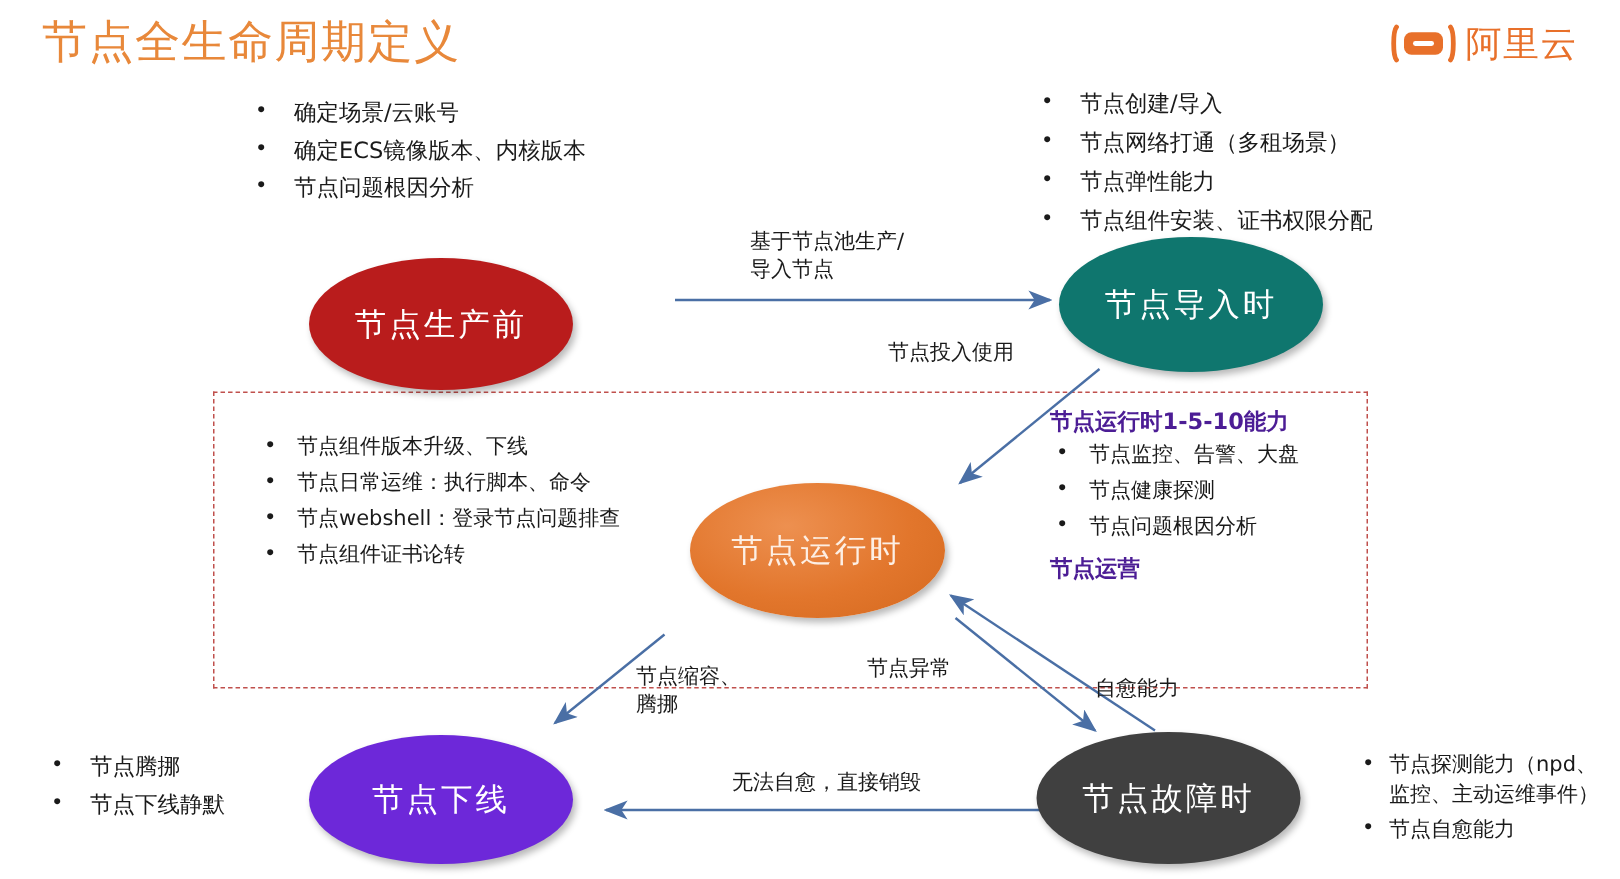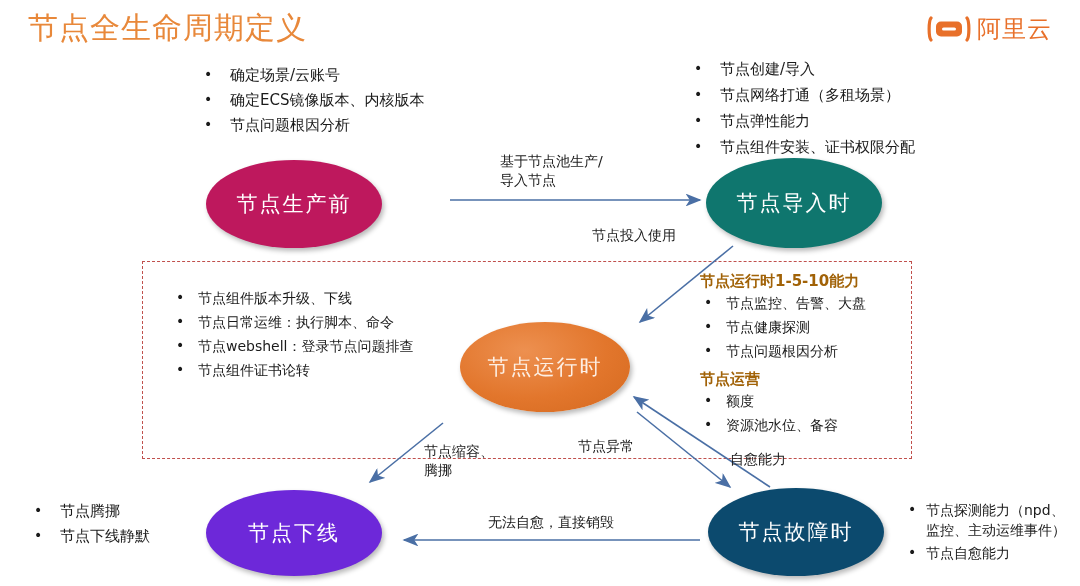--- a/index.html
+++ b/index.html
@@ -66,72 +66,72 @@
   }
   ul.bl li:before {
     content: "\2022";
     position: absolute;
     left: 4px;
     top: -1px;
     font-size: 14px;
     color: #1a1a1a;
   }
 
-  #list-pre-production { left: 200px; top: 64px; font-size: 15px; line-height: 22px; }
+  #list-pre-production { left: 166px; top: 64px; font-size: 15px; line-height: 22px; }
   #list-import        { left: 690px; top: 58px; font-size: 15px; line-height: 23px; }
   #list-offline       { left: 30px;  top: 500px; font-size: 15px; line-height: 22px; }
   #list-fault         { left: 908px; top: 500px; font-size: 14px; line-height: 20px; width: 168px; }
   #list-fault li { padding-left: 18px; }
   #list-fault li:before { left: 0px; }
 
   
   .ellipse {
     border-radius: 50%;
     display: flex;
     align-items: center;
     justify-content: center;
     color: #ffffff;
     font-size: 21px;
     letter-spacing: 2px;
     box-shadow: 2px 3px 5px rgba(0,0,0,0.28);
   }
   #node-pre-production {
-    left: 206px; top: 160px; width: 176px; height: 88px;
-    background: #be185d;
+    left: 206px; top: 172px; width: 176px; height: 88px;
+    background: #b91c1c;
   }
   #node-import {
     left: 706px; top: 158px; width: 176px; height: 90px;
     background: #0f766e;
   }
   #node-running {
     left: 460px; top: 322px; width: 170px; height: 90px;
     background: radial-gradient(ellipse at 38% 32%, #ED9050 0%, #E2762C 55%, #D4691F 100%);
     color: #FDEFE4;
   }
   #node-offline {
     left: 206px; top: 490px; width: 176px; height: 86px;
     background: #6d28d9;
   }
   #node-fault {
-    left: 708px; top: 488px; width: 176px; height: 88px;
-    background: #0c4a6e;
+    left: 691px; top: 488px; width: 176px; height: 88px;
+    background: #404040;
   }
 
   
   #lifecycle-dashed-box {
     left: 142px; top: 261px; width: 770px; height: 198px;
     border: 1.5px dashed #C0504D;
     box-sizing: border-box;
   }
 
   
   .blockhead {
     font-weight: bold;
     font-size: 15px;
-    color: #a16207;
+    color: #4c1d95;
     margin-bottom: 2px;
   }
   #ops-block  { left: 172px; top: 288px; width: 290px; }
   #ops-block ul.bl { font-size: 14px; line-height: 21px; }
   #ops-block ul.bl li { padding-left: 26px; }
 
   #runtime-block { left: 700px; top: 272px; width: 200px; }
   #runtime-block ul.bl { font-size: 14px; line-height: 21px; }
   #runtime-block ul.bl li { padding-left: 26px; }
   #operation-sub { margin-top: 8px; }
@@ -227,24 +227,20 @@
 
   <div class="abs" id="runtime-block">
     <div class="blockhead">节点运行时1-5-10能力</div>
     <ul class="bl">
       <li>节点监控、告警、大盘</li>
       <li>节点健康探测</li>
       <li>节点问题根因分析</li>
     </ul>
     <div id="operation-sub">
       <div class="blockhead">节点运营</div>
-      <ul class="bl">
-        <li>额度</li>
-        <li>资源池水位、备容</li>
-      </ul>
     </div>
   </div>
 
   <div class="abs edge-label" id="label-produce-import">基于节点池生产/
 导入节点</div>
   <div class="abs edge-label" id="label-put-into-use">节点投入使用</div>
   <div class="abs edge-label" id="label-scale-move">节点缩容、
 腾挪</div>
   <div class="abs edge-label" id="label-node-abnormal">节点异常</div>
   <div class="abs edge-label" id="label-self-heal">自愈能力</div>

